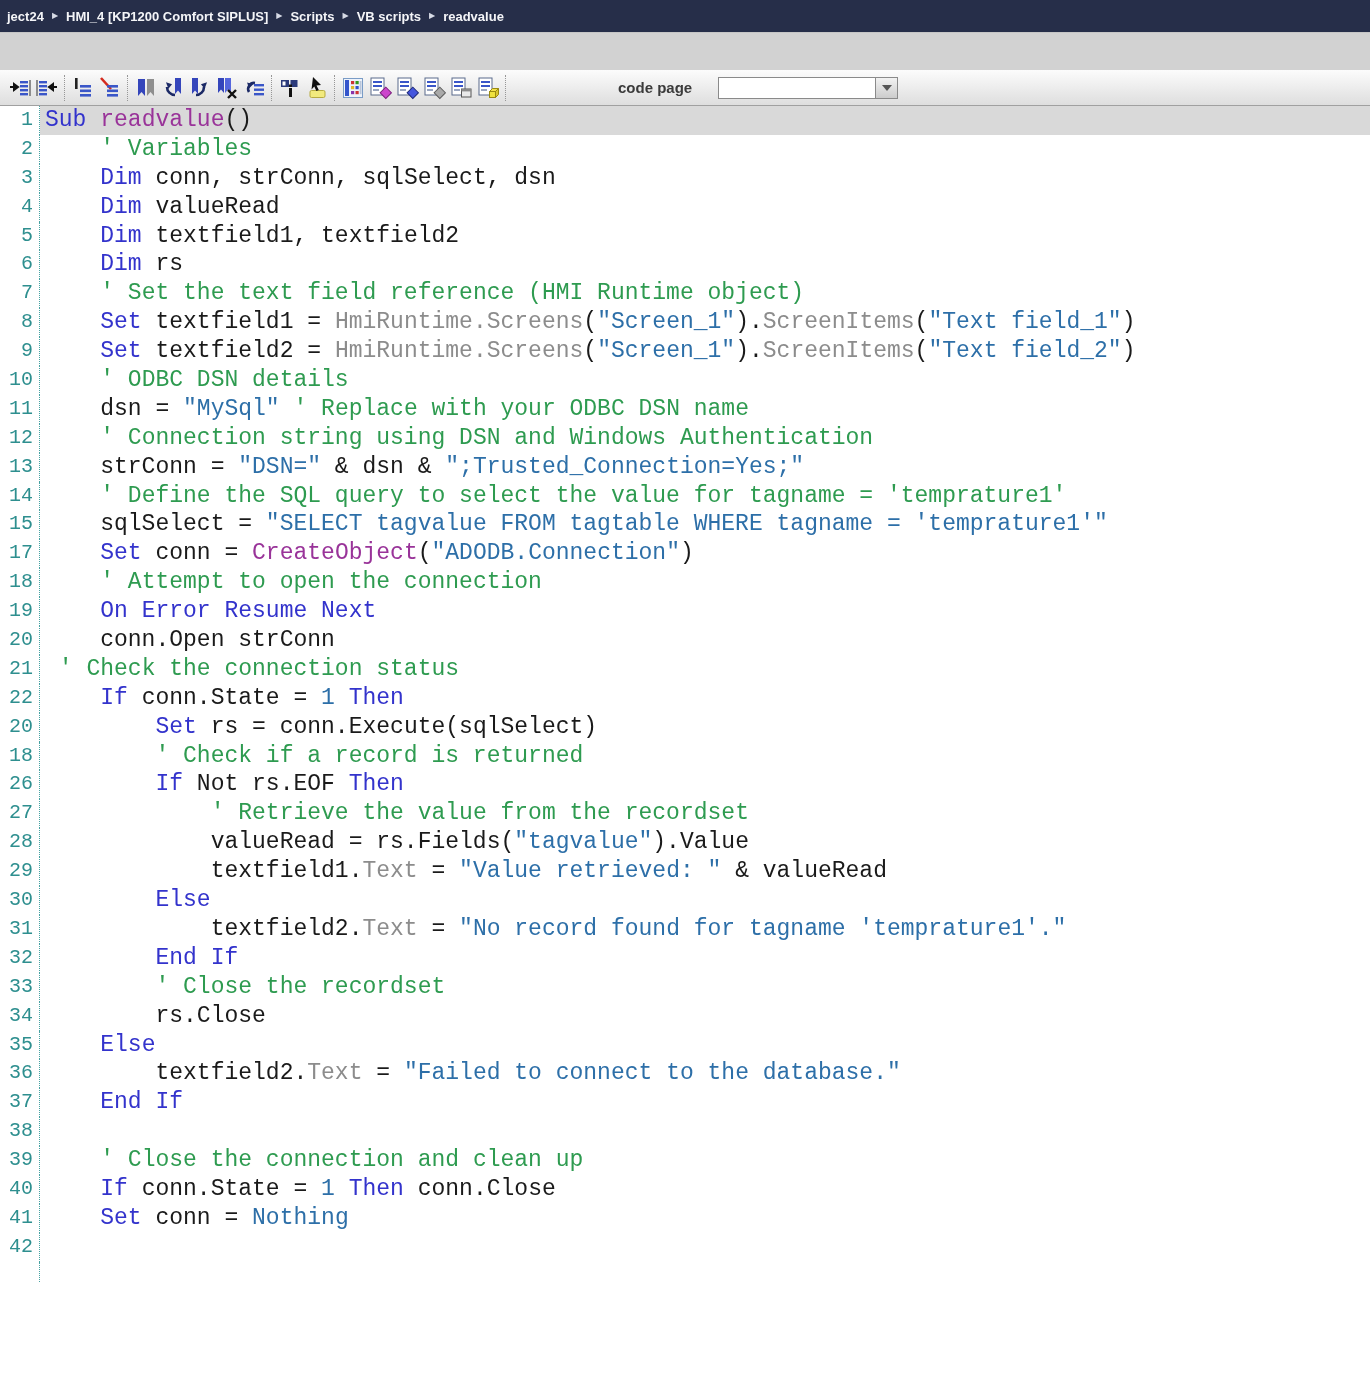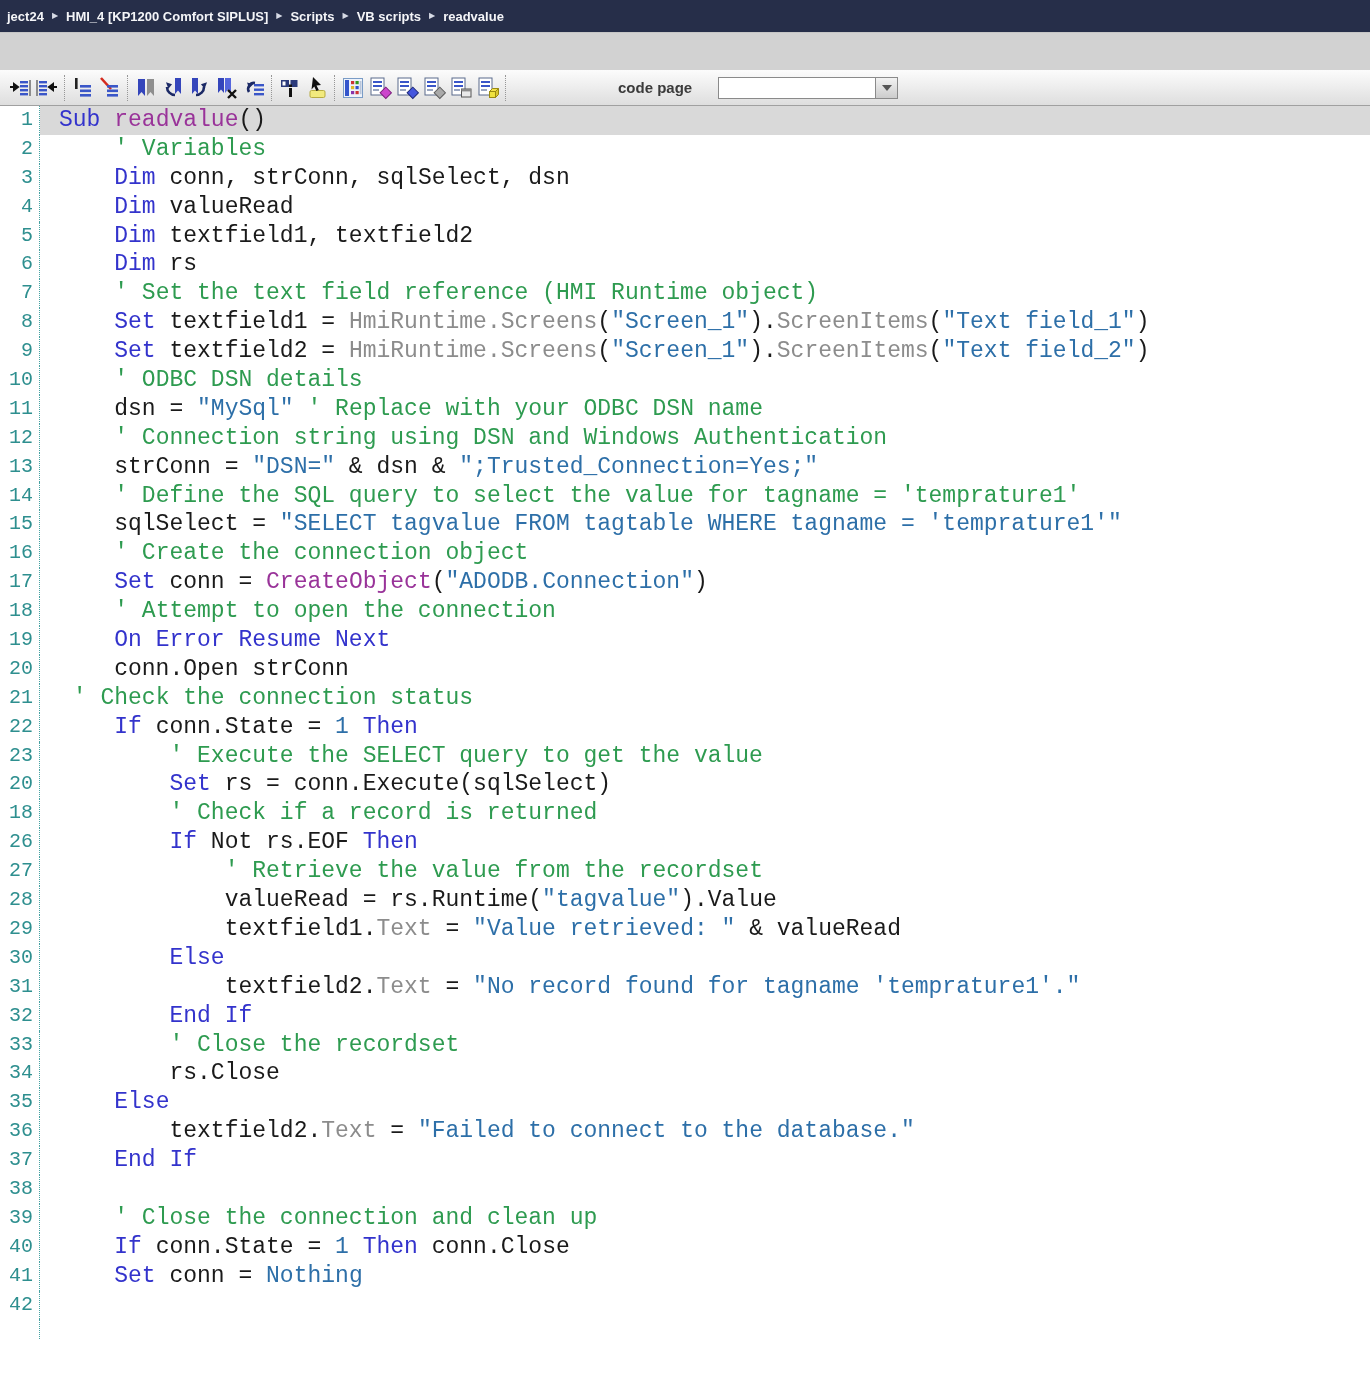--- a/index.html
+++ b/index.html
@@ -30,21 +30,21 @@
   .combo-tri{width:0;height:0;border-left:5px solid transparent;border-right:5px solid transparent;
              border-top:6px solid #555;}
 
   
   .editor{background:#fff;}
   .crow{display:flex;height:28.9px;}
   .ln{flex:0 0 33px;width:33px;padding-right:6px;text-align:right;
       color:var(--line_number,#2e8f8f);
       font-family:"Liberation Mono","DejaVu Sans Mono",monospace;font-size:20px;line-height:28.9px;
       border-right:1px dotted #45a2a2;}
-  .ctext{flex:1;padding-left:19px;white-space:pre;
+  .ctext{flex:1;padding-left:5px;white-space:pre;
          font-family:"Liberation Mono","DejaVu Sans Mono",monospace;font-size:23px;line-height:28.9px;
          color:var(--pl,#1a1a1a);}
   .hl-full .ctext{background:var(--highlight,#d9d9d9);}
   .hl-part .ctext{background:linear-gradient(to right,var(--highlight,#d9d9d9) 0,
                   var(--highlight,#d9d9d9) 1205px,rgba(0,0,0,0) 1205px);}
   .c-kw{color:var(--kw,#3333cc);}
   .c-fn{color:var(--fn,#993399);}
   .c-cm{color:var(--cm,#2e9b50);}
   .c-str{color:var(--str,#2d6fa8);}
   .c-num{color:var(--num,#2d6fa8);}
@@ -333,24 +333,20 @@
       </div>
       <div class="crow">
         <span class="ln">14</span>
         <span class="ctext"><span class="c-pl">    </span><span class="c-cm">' Define the SQL query to select the value for tagname = 'temprature1'</span></span>
       </div>
       <div class="crow">
         <span class="ln">15</span>
         <span class="ctext"><span class="c-pl">    sqlSelect = </span><span class="c-str">"SELECT tagvalue FROM tagtable WHERE tagname = 'temprature1'"</span></span>
       </div>
       <div class="crow">
-        <span class="ln">16</span>
-        <span class="ctext"><span class="c-pl">    </span><span class="c-cm">' Create the connection object</span></span>
-      </div>
-      <div class="crow">
         <span class="ln">17</span>
         <span class="ctext"><span class="c-pl">    </span><span class="c-kw">Set</span><span class="c-pl"> conn = </span><span class="c-fn">CreateObject</span><span class="c-pl">(</span><span class="c-str">"ADODB.Connection"</span><span class="c-pl">)</span></span>
       </div>
       <div class="crow">
         <span class="ln">18</span>
         <span class="ctext"><span class="c-pl">    </span><span class="c-cm">' Attempt to open the connection</span></span>
       </div>
       <div class="crow">
         <span class="ln">19</span>
         <span class="ctext"><span class="c-pl">    </span><span class="c-kw">On Error Resume Next</span></span>
@@ -361,42 +357,38 @@
       </div>
       <div class="crow">
         <span class="ln">21</span>
         <span class="ctext"><span class="c-pl"> </span><span class="c-cm">' Check the connection status</span></span>
       </div>
       <div class="crow">
         <span class="ln">22</span>
         <span class="ctext"><span class="c-pl">    </span><span class="c-kw">If</span><span class="c-pl"> conn.State = </span><span class="c-num">1</span><span class="c-pl"> </span><span class="c-kw">Then</span></span>
       </div>
       <div class="crow">
-        <span class="ln">23</span>
-        <span class="ctext"><span class="c-pl">        </span><span class="c-cm">' Execute the SELECT query to get the value</span></span>
-      </div>
-      <div class="crow">
         <span class="ln">20</span>
         <span class="ctext"><span class="c-pl">        </span><span class="c-kw">Set</span><span class="c-pl"> rs = conn.Execute(sqlSelect)</span></span>
       </div>
       <div class="crow">
         <span class="ln">18</span>
         <span class="ctext"><span class="c-pl">        </span><span class="c-cm">' Check if a record is returned</span></span>
       </div>
       <div class="crow">
         <span class="ln">26</span>
         <span class="ctext"><span class="c-pl">        </span><span class="c-kw">If</span><span class="c-pl"> Not rs.EOF </span><span class="c-kw">Then</span></span>
       </div>
       <div class="crow">
         <span class="ln">27</span>
         <span class="ctext"><span class="c-pl">            </span><span class="c-cm">' Retrieve the value from the recordset</span></span>
       </div>
       <div class="crow">
         <span class="ln">28</span>
-        <span class="ctext"><span class="c-pl">            valueRead = rs.Runtime(</span><span class="c-str">"tagvalue"</span><span class="c-pl">).Value</span></span>
+        <span class="ctext"><span class="c-pl">            valueRead = rs.Fields(</span><span class="c-str">"tagvalue"</span><span class="c-pl">).Value</span></span>
       </div>
       <div class="crow">
         <span class="ln">29</span>
         <span class="ctext"><span class="c-pl">            textfield1.</span><span class="c-mem">Text</span><span class="c-pl"> = </span><span class="c-str">"Value retrieved: "</span><span class="c-pl"> &amp; valueRead</span></span>
       </div>
       <div class="crow">
         <span class="ln">30</span>
         <span class="ctext"><span class="c-pl">        </span><span class="c-kw">Else</span></span>
       </div>
       <div class="crow">

